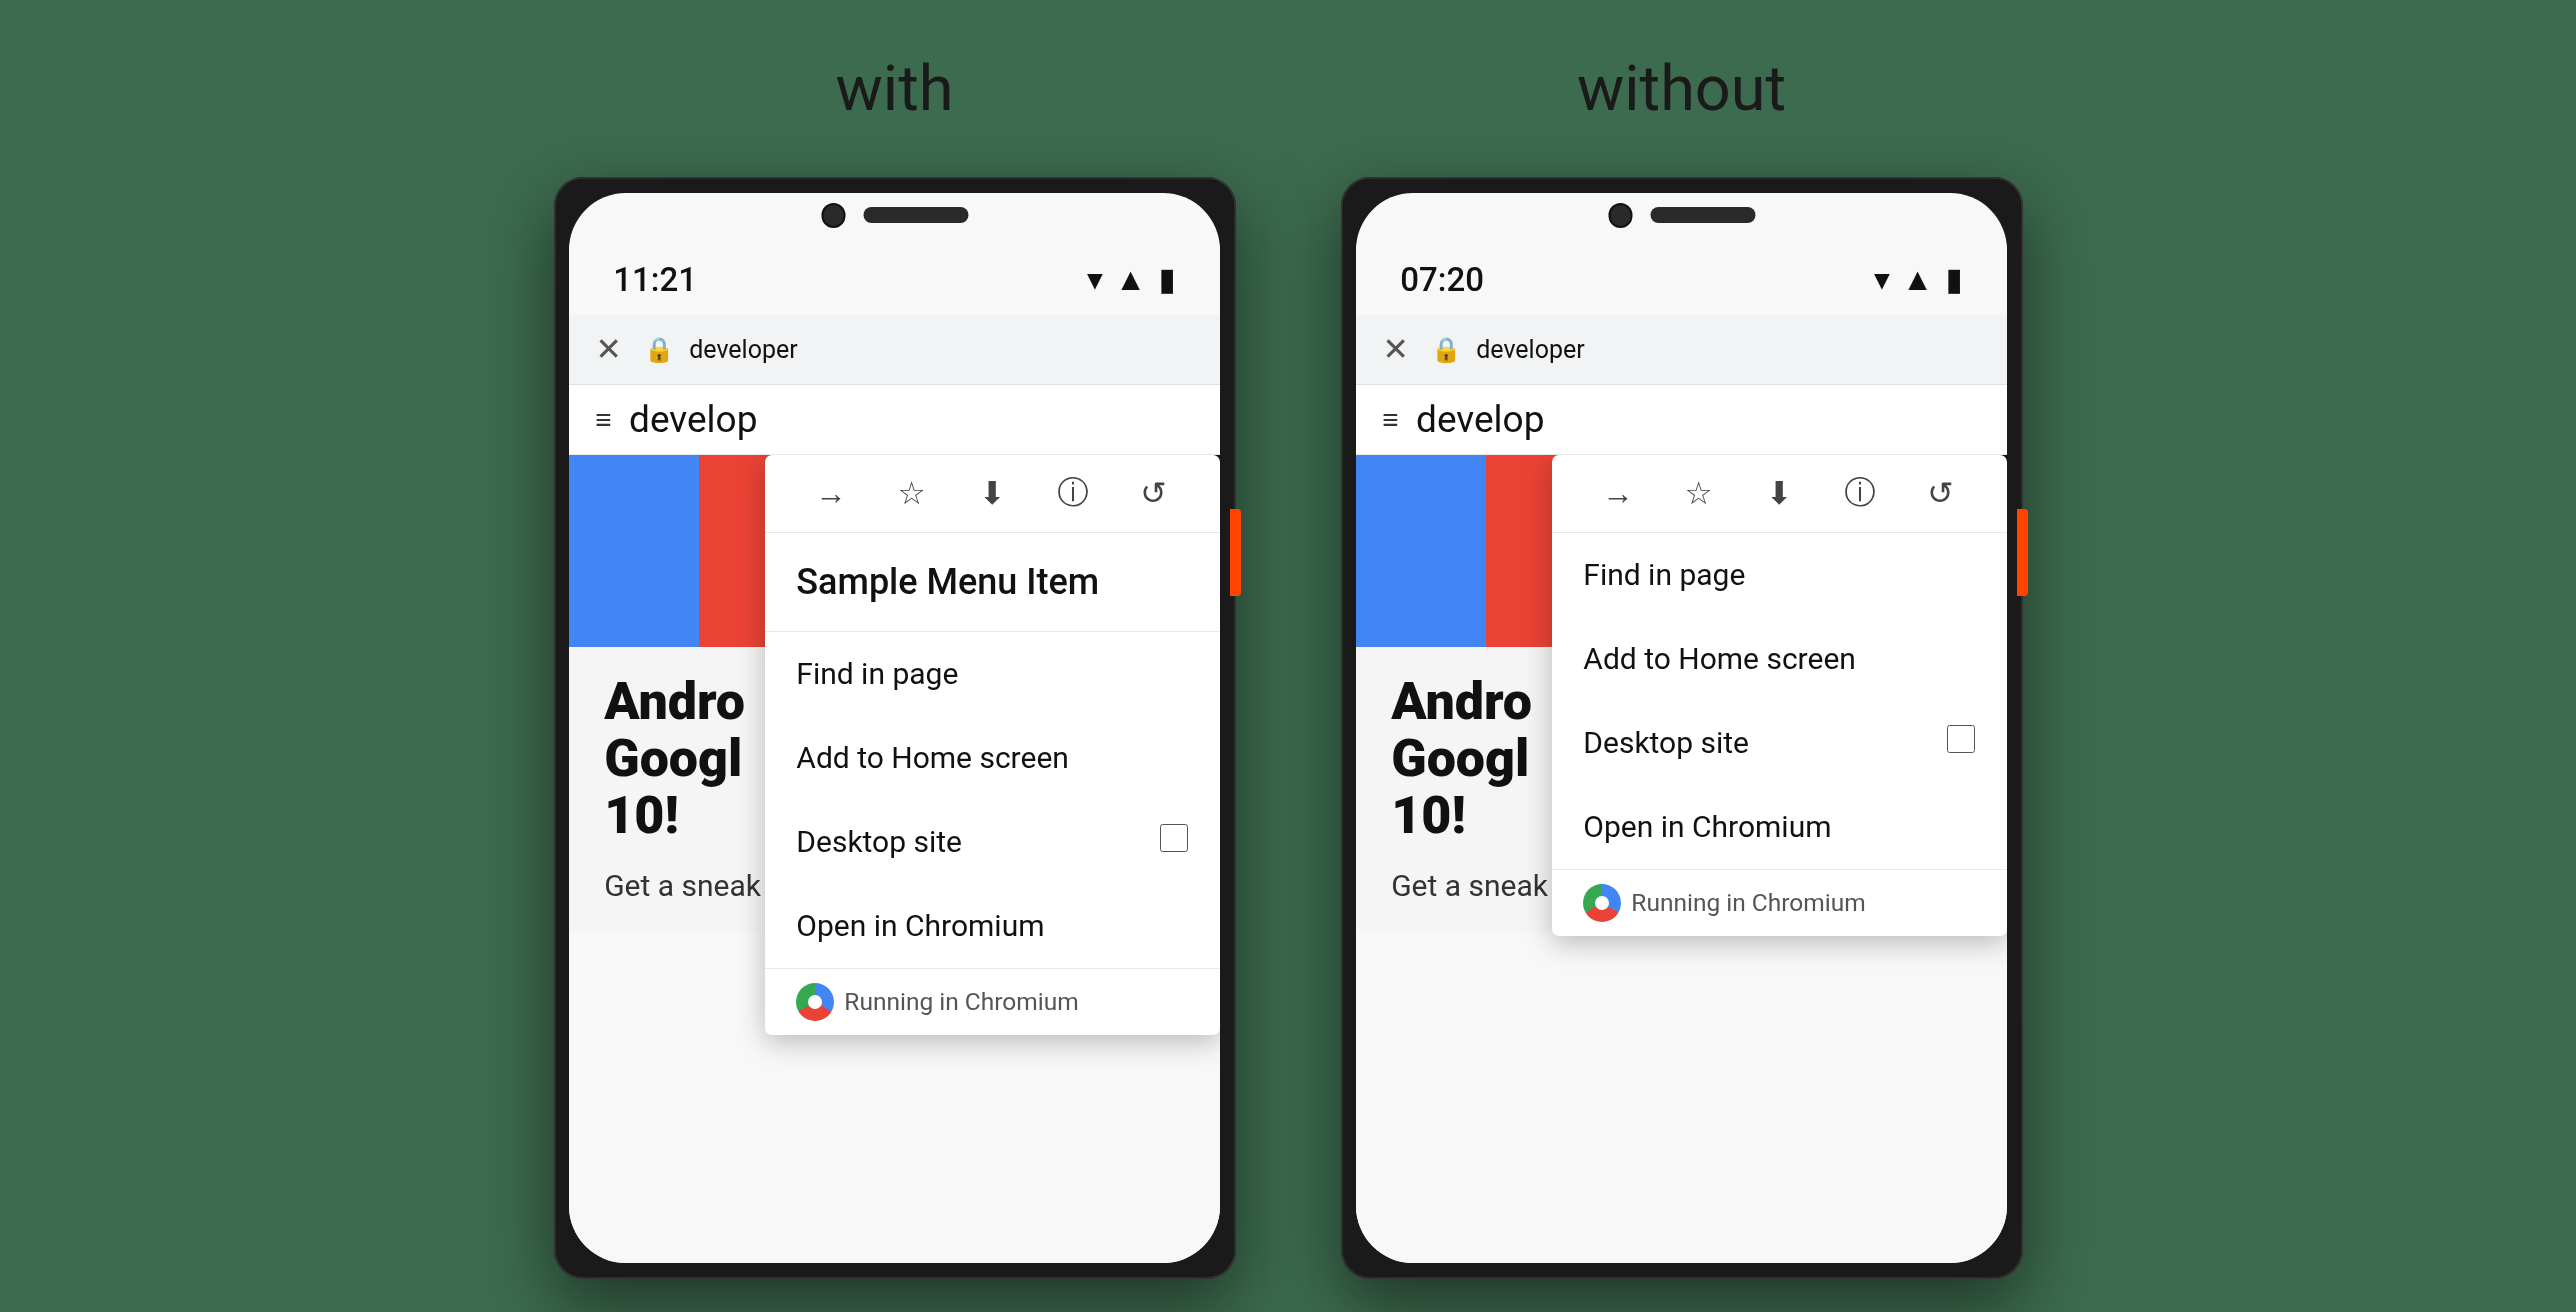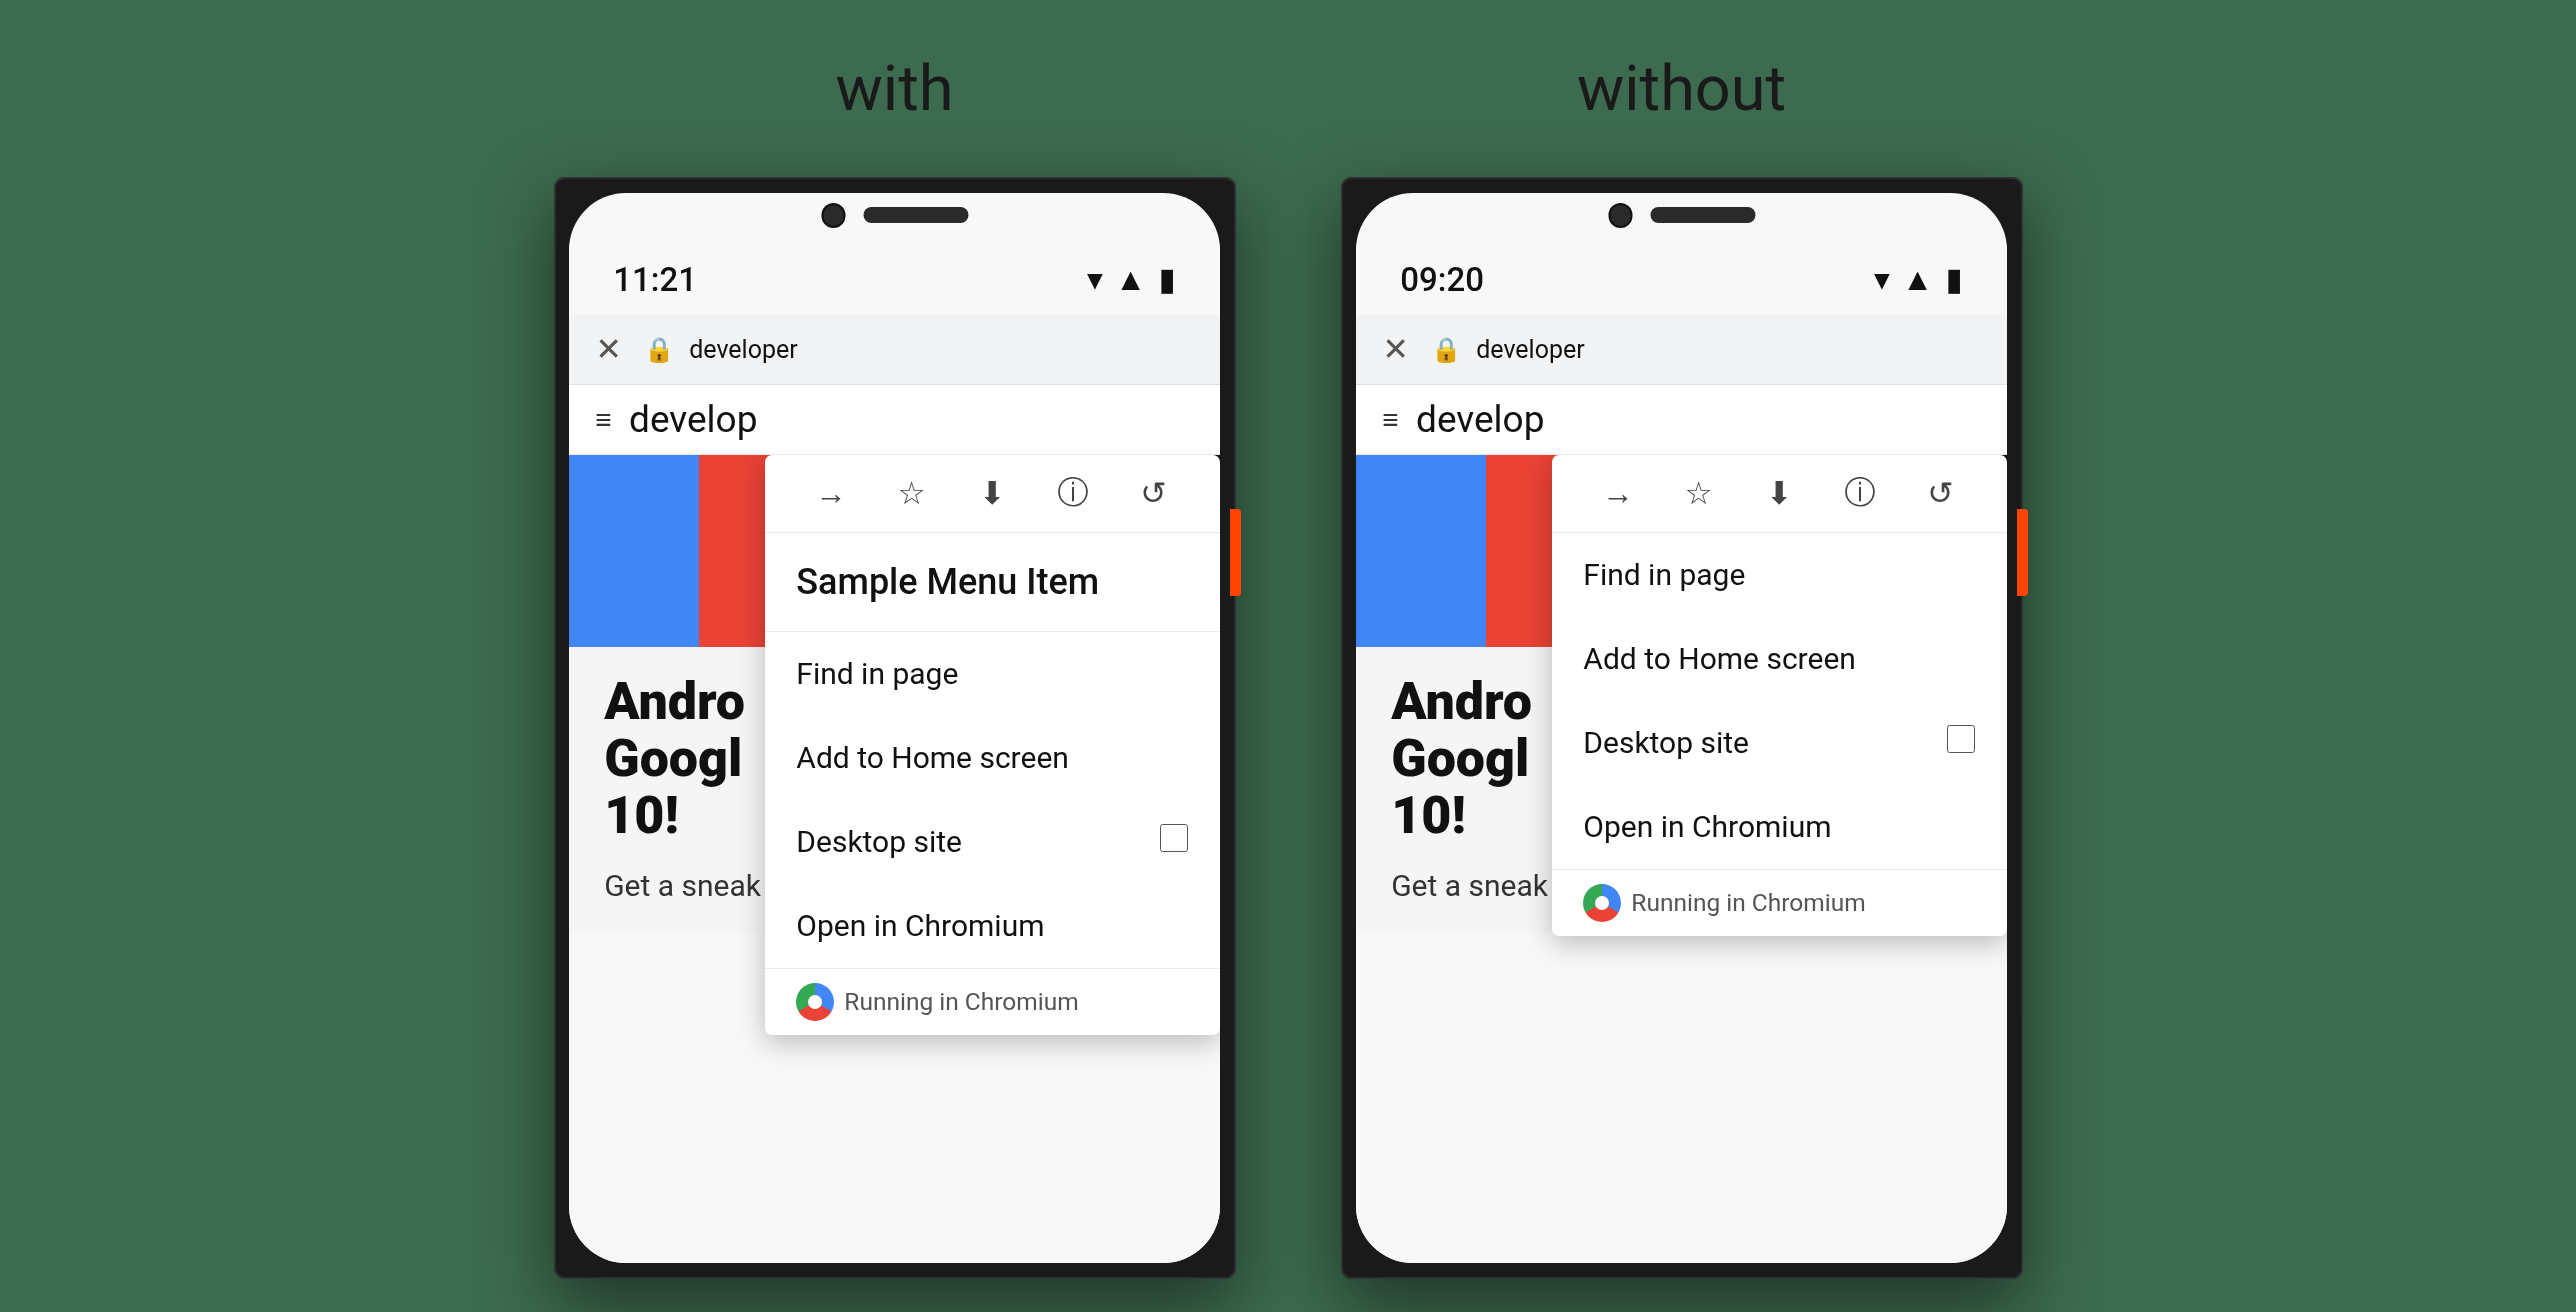--- a/index.html
+++ b/index.html
@@ -39,21 +39,21 @@
       margin-bottom: 52px;
       font-family: 'Roboto', Arial, sans-serif;
       text-align: right;
     }
 
     
     .phone-frame {
       width: 682px;
       height: 1102px;
       background: #1a1a1a;
-      border-radius: 11px;
+      border-radius: 29px;
       position: relative;
       padding: 15.7px;
       box-shadow: 0 26px 70px rgba(0,0,0,0.5), inset 0 0 0 1.7px #333;
     }
 
     .phone-inner {
       width: 100%;
       height: 100%;
       background: #fff;
       border-radius: 57px;
@@ -425,21 +425,21 @@
       <div class="phone-top-bar">
         <div class="camera"></div>
         <div class="speaker"></div>
       </div>
       <div class="side-button"></div>
 
       <div class="phone-inner">
         <div class="phone-screen">
 
           <div class="status-bar">
-            <span class="status-time">09:20</span>
+            <span class="status-time">07:20</span>
             <div class="status-icons">
               <span class="status-icon">▾</span>
               <span class="status-icon">▲</span>
               <span class="status-icon">▮</span>
             </div>
           </div>
 
           <div class="browser-toolbar">
             <span class="browser-close">✕</span>
             <span class="browser-lock">🔒</span>

